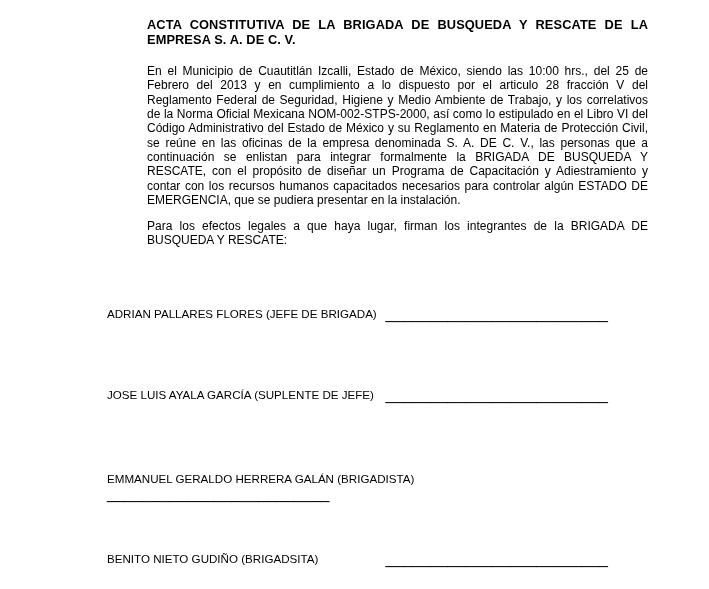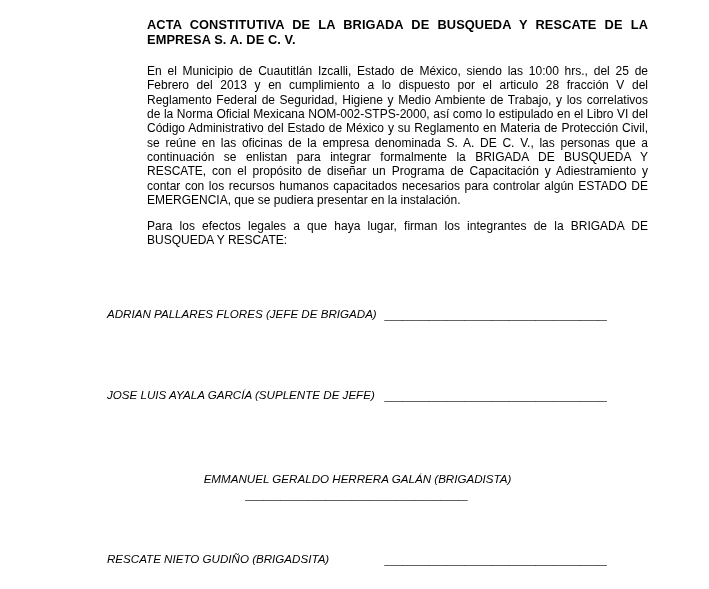--- a/index.html
+++ b/index.html
@@ -40,25 +40,24 @@
   }
   .para-1 { margin-top: 17px; }
   .para-2 { margin-top: 12px; }
   .para b { font-weight: normal; }
   .sig-row {
     position: absolute;
     left: 107px;
     width: 501px;
     display: flex;
     justify-content: space-between;
-    align-items: center;
+    align-items: flex-start;
     font-size: 11.6px;
     line-height: 15px;
     white-space: nowrap;
-    font-style: italic;
   }
   .sig-row-1 { top: 306px; }
   .sig-row-2 { top: 387px; }
   .sig-row-3 { top: 471px; flex-direction: column; }
   .sig-row-4 { top: 551px; }
   .sig-line {
     font-size: 16px;
     letter-spacing: 0px;
   }
 </style>
@@ -89,17 +88,17 @@
     <span>JOSE LUIS AYALA GARCÍA (SUPLENTE DE JEFE)</span>
     <span class="sig-line">_________________________</span>
   </div>
 
   <div class="sig-row sig-row-3">
     <span>EMMANUEL GERALDO HERRERA GALÁN (BRIGADISTA)</span>
     <span class="sig-line">_________________________</span>
   </div>
 
   <div class="sig-row sig-row-4">
-    <span>RESCATE NIETO GUDIÑO (BRIGADSITA)</span>
+    <span>BENITO NIETO GUDIÑO (BRIGADSITA)</span>
     <span class="sig-line">_________________________</span>
   </div>
 
 </div>
 
 </body></html>

